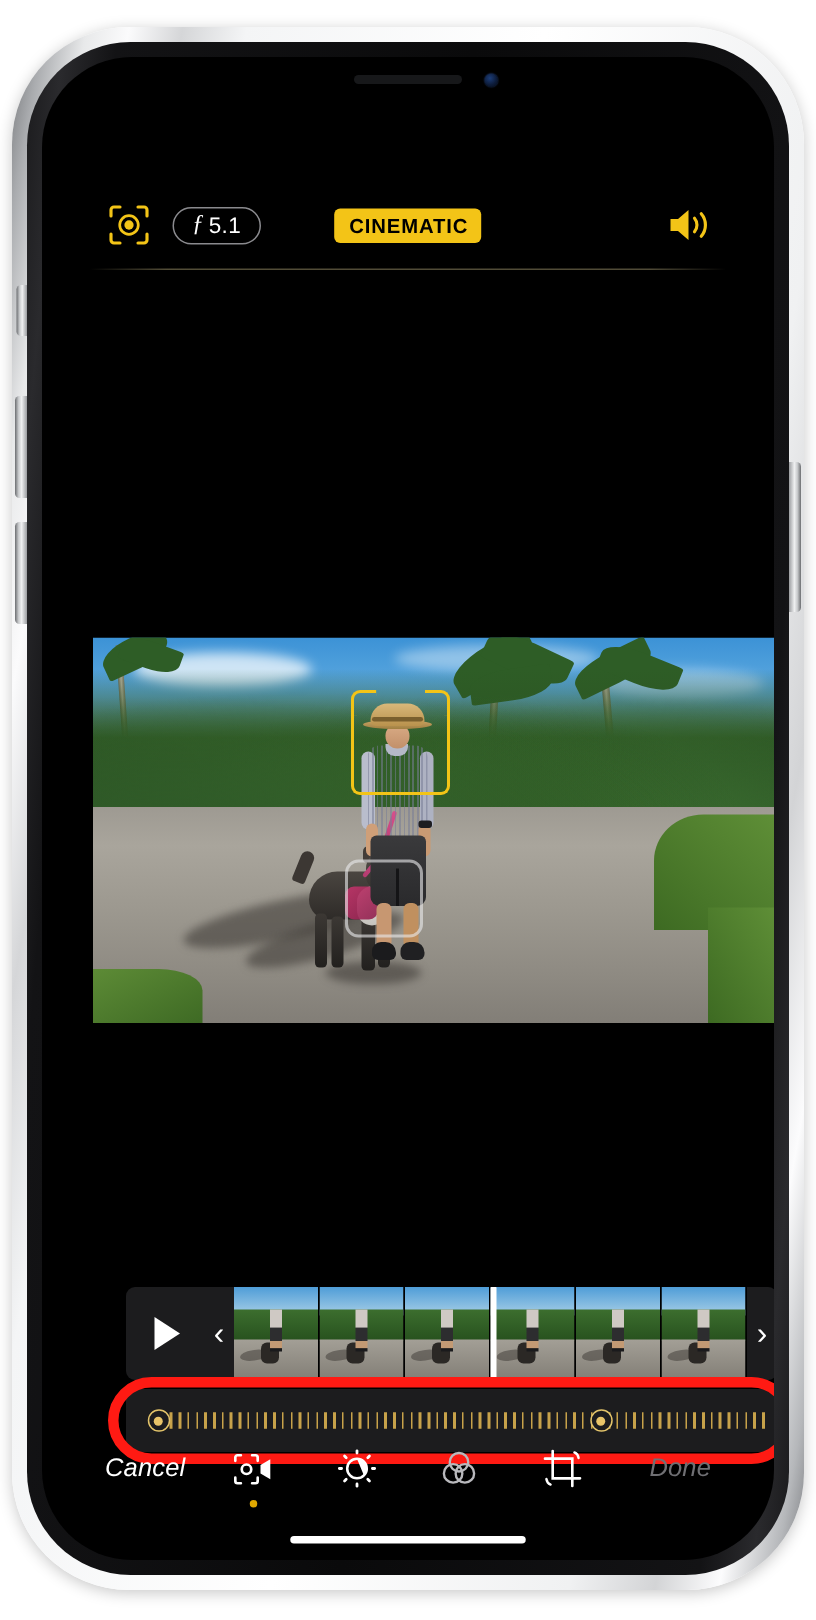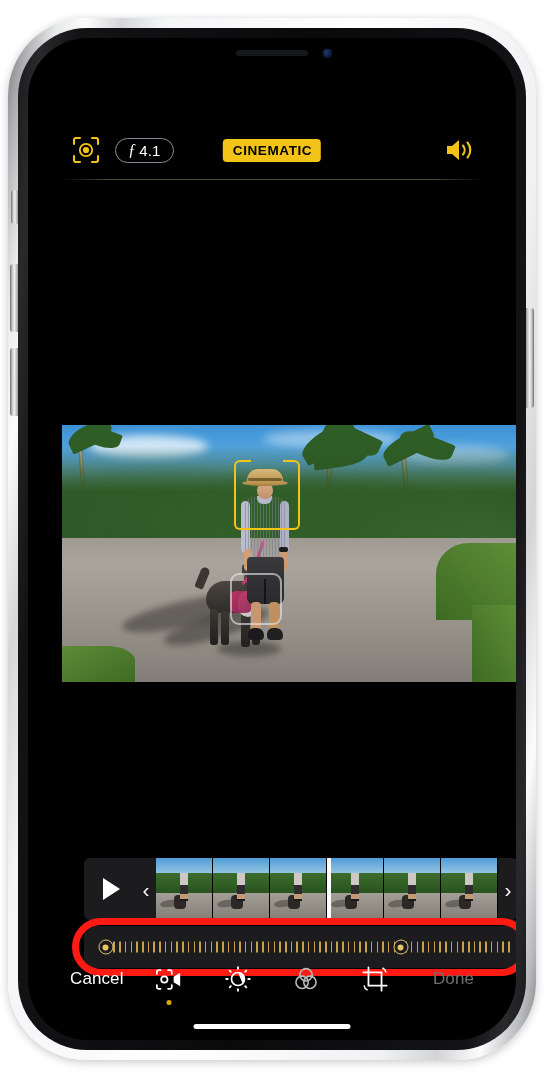--- a/index.html
+++ b/index.html
@@ -251,21 +251,21 @@
     content: ''; width: 6px; height: 6px; border-radius: 50%; background: #E8C469;
   }
   #red-oval {
     position: absolute; left: -12px; top: -8px; width: 458px; height: 58px;
     border: 7px solid #FF1A13; border-radius: 30px; z-index: 6; pointer-events: none;
   }
 
   
   #bottom-toolbar {
     position: absolute; left: 0; top: 912px; width: 100%; height: 58px;
-    display: flex; align-items: center; z-index: 20;
+    display: flex; align-items: center; z-index: 20; font-style: italic;
   }
   #cancel-button {
     position: absolute; left: 42px; color: #fff; font-size: 17px; letter-spacing: .1px;
   }
   #done-button {
     position: absolute; right: 42px; color: #6f6f73; font-size: 17px; letter-spacing: .1px;
   }
   #tool-icons {
     position: absolute; left: 50%; transform: translateX(-50%);
     width: 240px; display: flex; justify-content: space-between; align-items: center;
@@ -304,21 +304,21 @@
         <div id="focus-lock-icon">
           <svg viewBox="0 0 28 28" width="28" height="28">
             <path d="M2 8V4a2 2 0 0 1 2-2h4M20 2h4a2 2 0 0 1 2 2v4M26 20v4a2 2 0 0 1-2 2h-4M8 26H4a2 2 0 0 1-2-2v-4" fill="none" stroke="#F3C417" stroke-width="2.1" stroke-linecap="round"></path>
             <circle cx="14" cy="14" r="6.2" fill="none" stroke="#F3C417" stroke-width="1.8"></circle>
             <circle cx="14" cy="14" r="3.1" fill="#F3C417"></circle>
           </svg>
         </div>
 
         <div id="aperture-pill">
           <span id="aperture-f">ƒ</span>
-          <span>4.1</span>
+          <span>5.1</span>
         </div>
 
         <div id="cinematic-badge">CINEMATIC</div>
 
         <div id="speaker-icon">
           <svg viewBox="0 0 30 26" width="30" height="26">
             <path d="M3 9h5l7-6v20l-7-6H3z" fill="#F3C417"></path>
             <path d="M19 8.5a7 7 0 0 1 0 9" fill="none" stroke="#F3C417" stroke-width="2.1" stroke-linecap="round"></path>
             <path d="M23.5 5.5a11.5 11.5 0 0 1 0 15" fill="none" stroke="#F3C417" stroke-width="2.1" stroke-linecap="round"></path>
           </svg>

